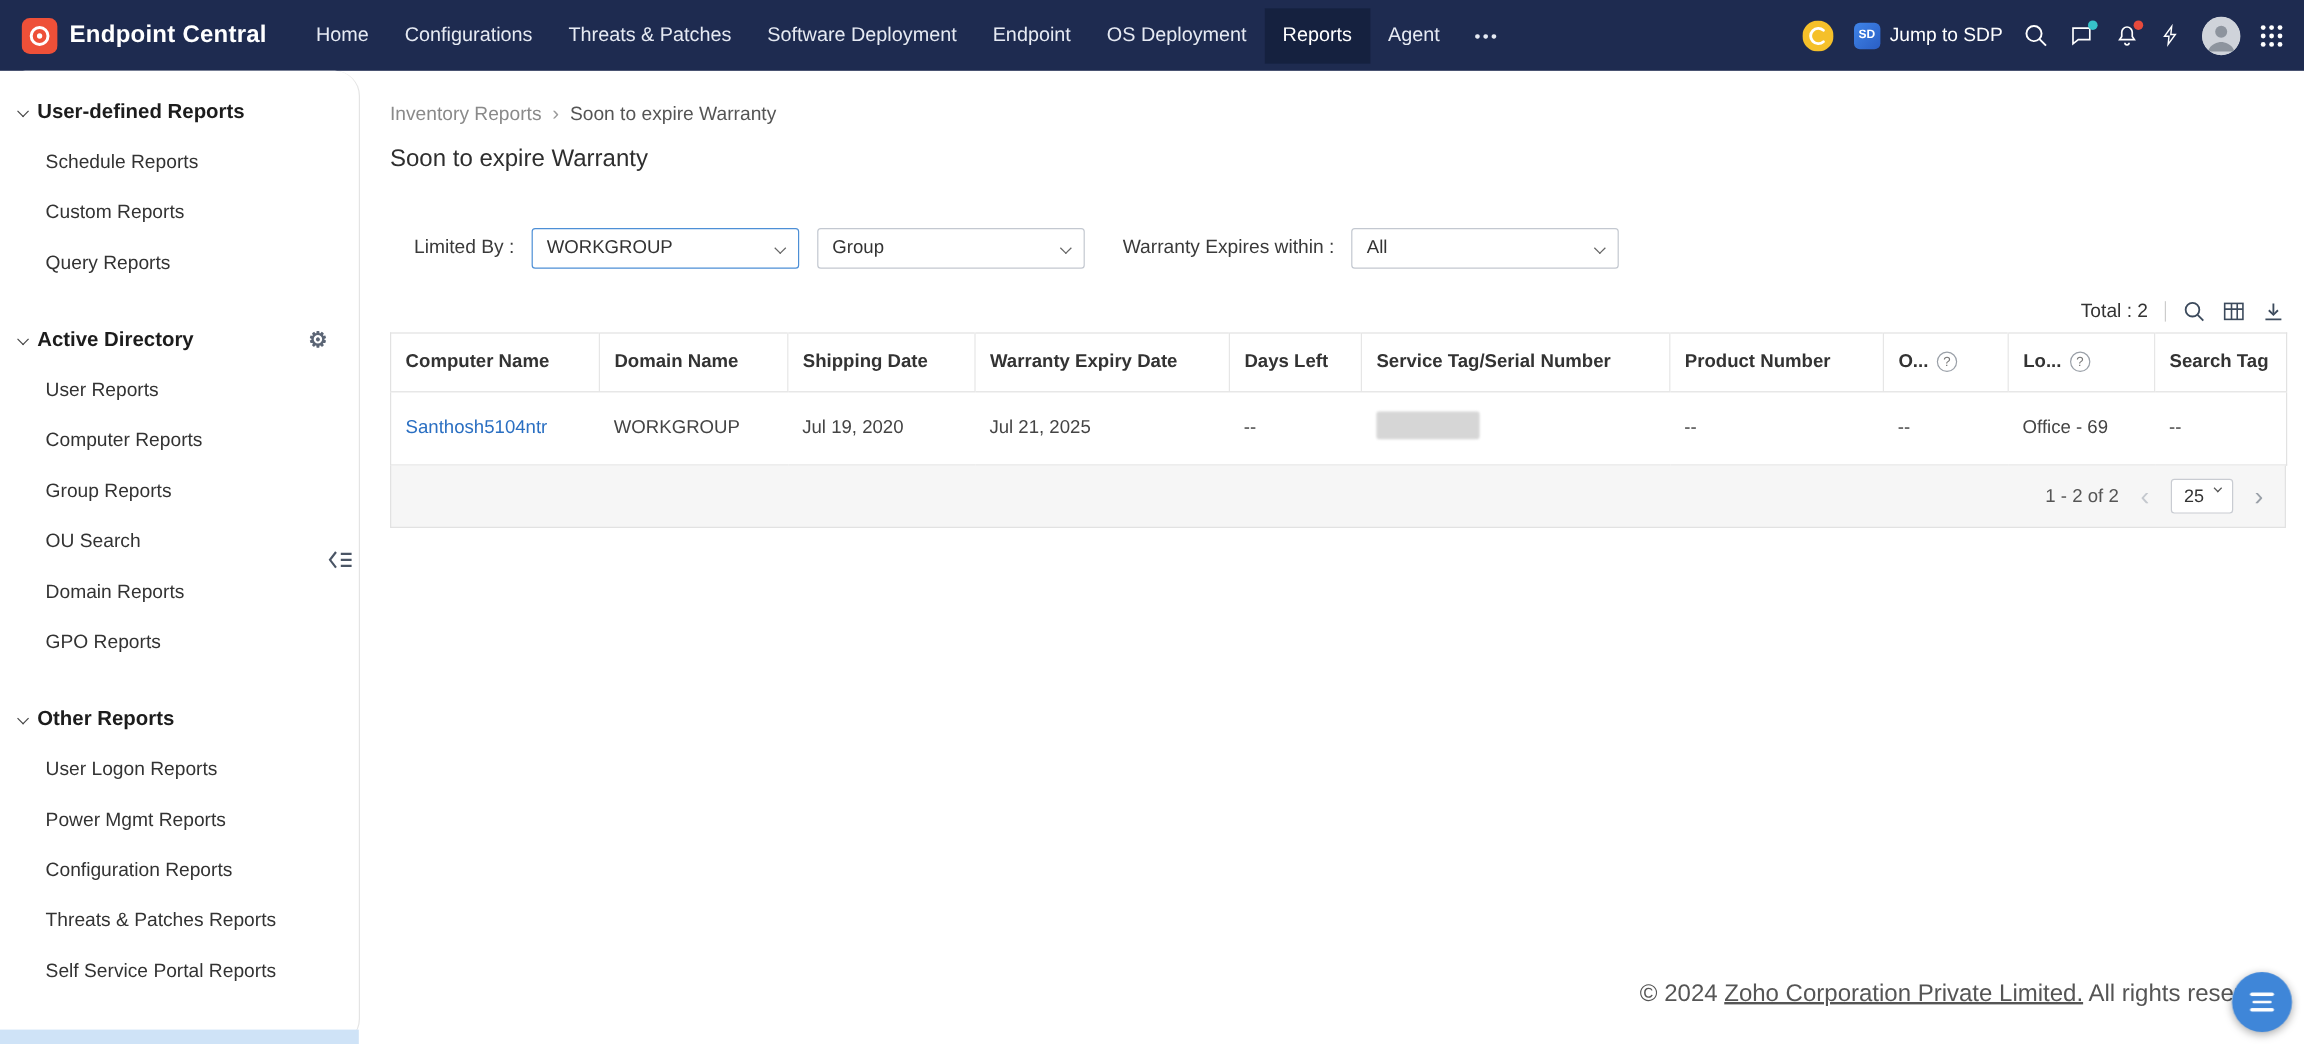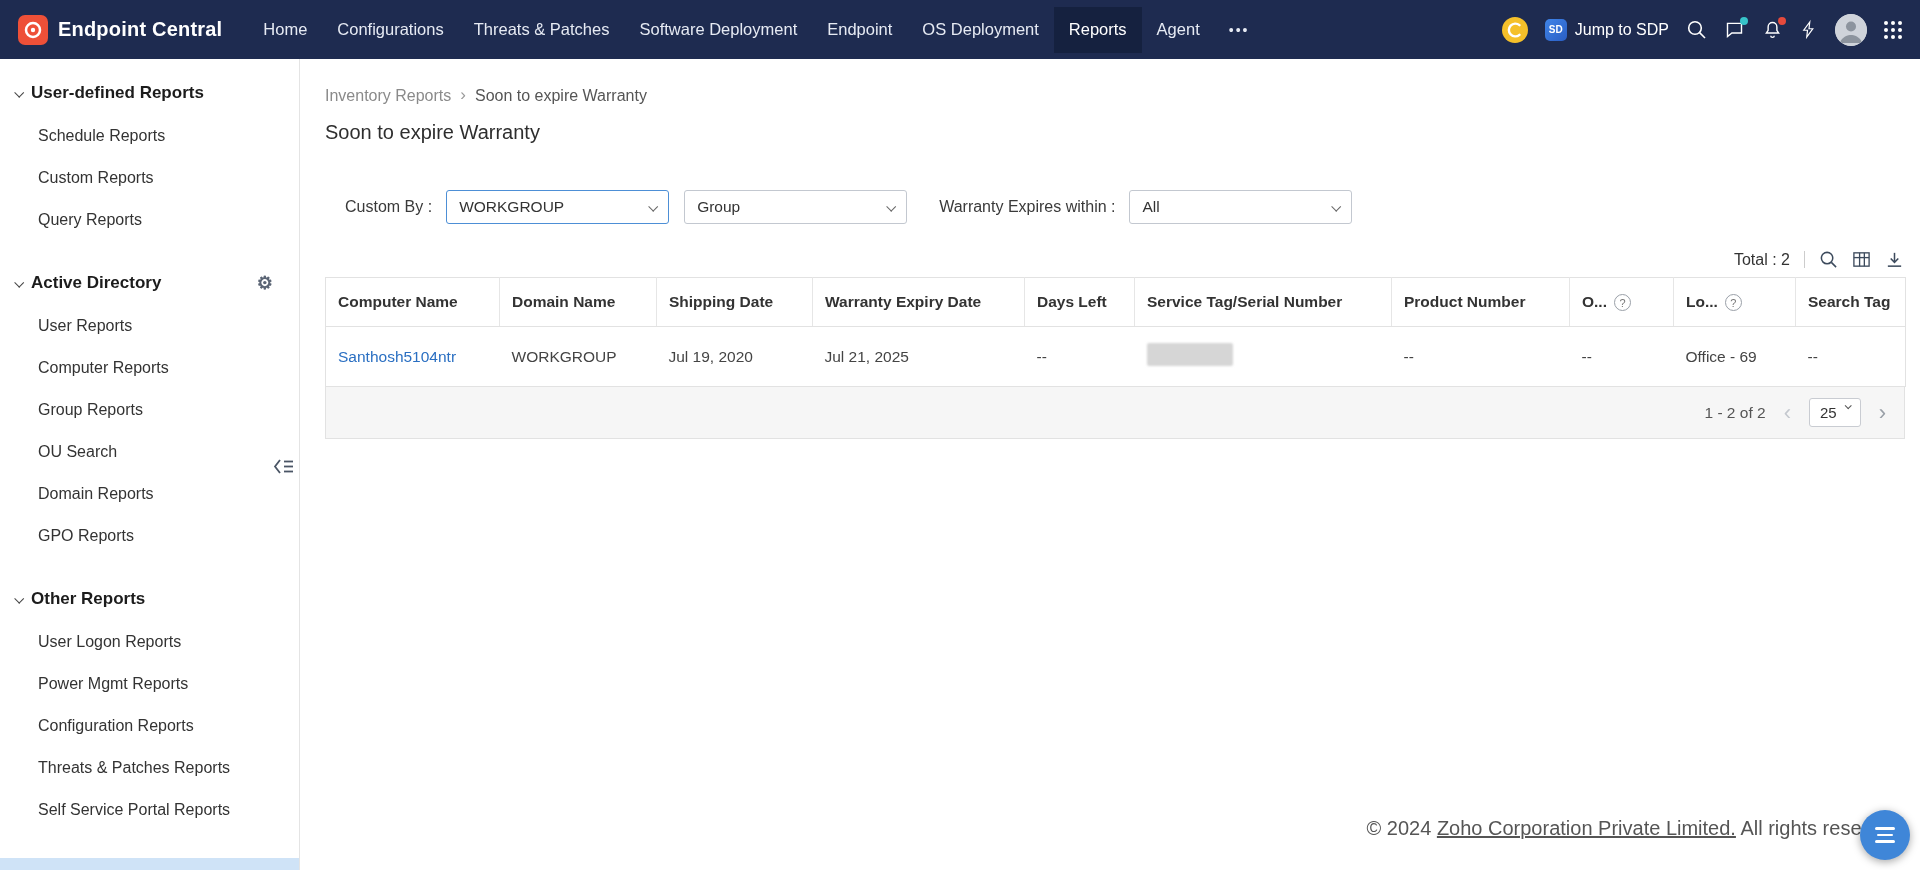--- a/index.html
+++ b/index.html
@@ -24,21 +24,21 @@
   .badge-dot { position:absolute; top:-2px; right:-3px; width:8px; height:8px; border-radius:50%; }
   .badge-teal { background:#37c3c9; }
   .badge-red  { background:#e64a3c; }
   .avatar { width:32px; height:32px; border-radius:50%; overflow:hidden; background:#cfd3da; }
   .grid-dots { display:grid; grid-template-columns:repeat(3,4px); grid-template-rows:repeat(3,4px); gap:3px; }
   .grid-dots i { width:4px; height:4px; border-radius:50%; background:#fff; }
 
   
   .body-wrap { display:flex; height:811px; }
   .sidebar { width:300px; background:#fff; border-right:1px solid #e4e4e4; position:relative;
-             padding-top:12px; flex-shrink:0; }
+             padding-top:12px; flex-shrink:0;border-radius:21px; }
   .content { flex:1; padding:26px 15px 16px 25px; display:flex; flex-direction:column; position:relative; }
 
   
   .side-section { margin-top:20px; }
   .side-section:first-child { margin-top:0; }
   .side-title { display:flex; align-items:center; gap:9px; padding:12px 0 12px 15px; font-size:17px;
                 font-weight:bold; color:#1c1c1c; }
   .chev { display:inline-block; width:7px; height:7px; border-right:1.8px solid #444; border-bottom:1.8px solid #444;
           transform:rotate(45deg) translateY(-1px); }
   .side-gear { margin-left:auto; margin-right:26px; font-size:18px; color:#5b6575; line-height:1; }
@@ -240,21 +240,21 @@
 
     <div class="breadcrumb" data-interactable="false">
       <a href="#" class="crumb-link" data-interactable="true">Inventory Reports</a>
       <span class="sep" data-interactable="false">›</span>
       <span class="current" data-interactable="false">Soon to expire Warranty</span>
     </div>
 
     <h1 class="page-title" data-interactable="false">Soon to expire Warranty</h1>
 
     <div class="filter-row" data-interactable="false">
-      <span class="filter-label" data-interactable="false">Custom By :</span>
+      <span class="filter-label" data-interactable="false">Limited By :</span>
       <div class="select primary" data-interactable="true">
         <span data-interactable="false">WORKGROUP</span>
         <span class="chev" data-interactable="false"></span>
       </div>
       <span class="gap15"></span>
       <div class="select" data-interactable="true">
         <span data-interactable="false">Group</span>
         <span class="chev" data-interactable="false"></span>
       </div>
       <span class="gap30"></span>

